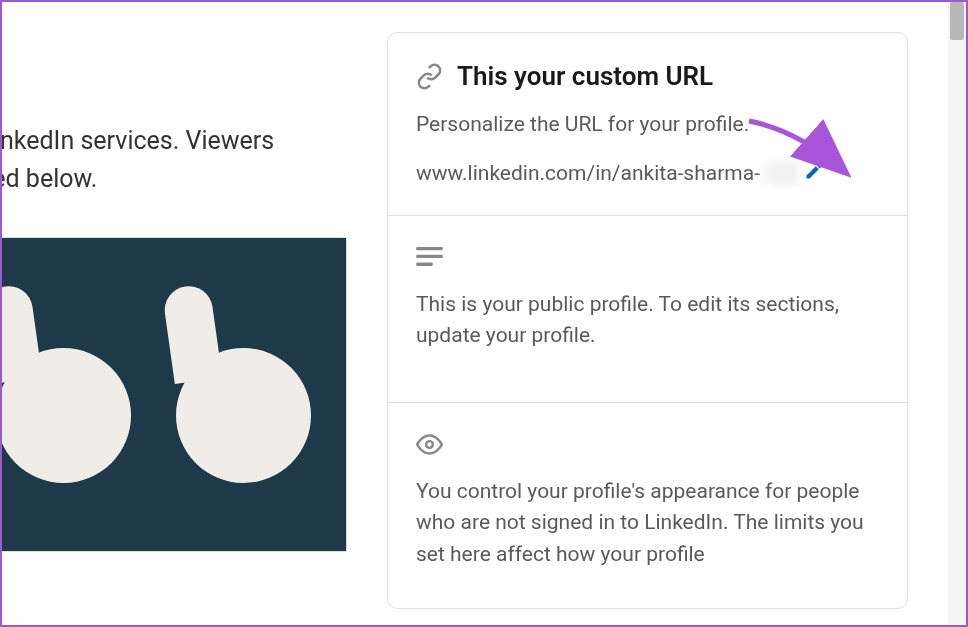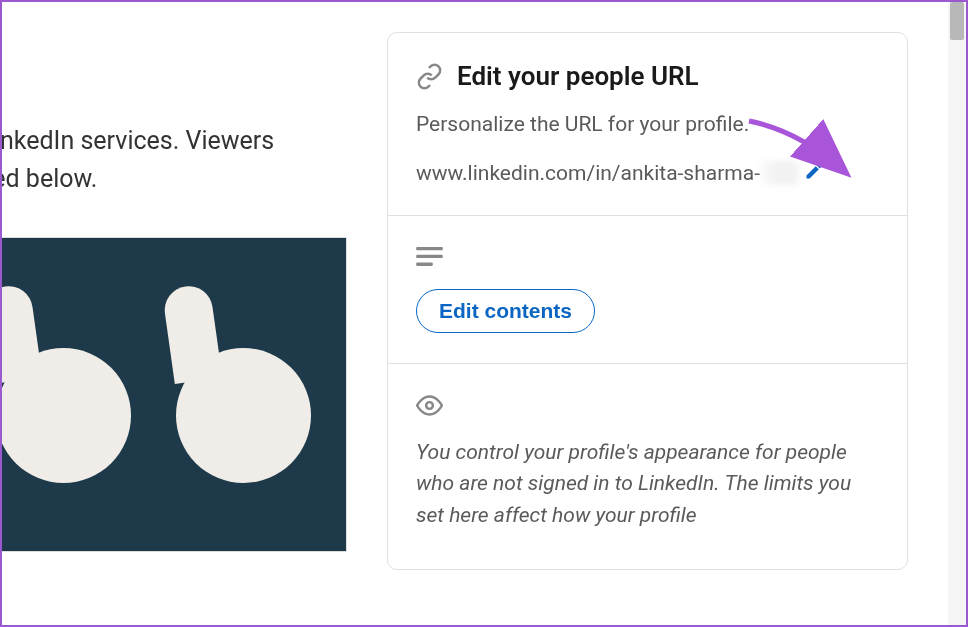--- a/index.html
+++ b/index.html
@@ -167,21 +167,20 @@
       border: 1.5px solid #0a66c2;
       border-radius: 22px;
       color: #0a66c2;
       font-size: 21px;
       font-weight: 600;
       background: #fff;
       cursor: pointer;
     }
     .visibility-section .section-description {
       margin-bottom: 8px;
-      font-style: italic;
     }
   </style>
 </head>
 <body>
 
 <div class="content-wrapper">
   <div class="left-panel">
     <div class="left-text">
       <span>er off-LinkedIn services. Viewers</span><br>
       <span> displayed below.</span>
@@ -202,21 +201,21 @@
     <div class="card">
 
       <div class="card-section">
         <div class="section-header">
           <div class="section-icon">
             <svg width="27" height="27" viewBox="0 0 24 24" fill="none" stroke="#888" stroke-width="2.2">
               <path d="M10 13a5 5 0 0 0 7.07 0l3-3a5 5 0 0 0-7.07-7.07l-1.5 1.5"></path>
               <path d="M14 11a5 5 0 0 0-7.07 0l-3 3a5 5 0 0 0 7.07 7.07l1.5-1.5"></path>
             </svg>
           </div>
-          <h2 class="section-title">Edit your people URL</h2>
+          <h2 class="section-title">This your custom URL</h2>
         </div>
         <p class="section-description">Personalize the URL for your profile.</p>
         <div class="url-row">
           <span class="url-text">www.linkedin.com/in/ankita-sharma-</span>
           <span class="url-blur"></span>
           <span class="edit-pencil">
             <svg width="20" height="20" viewBox="0 0 24 24" fill="#0a66c2">
               <path d="M3 17.25V21h3.75L17.81 9.94l-3.75-3.75L3 17.25zM20.71 7.04a1 1 0 0 0 0-1.41l-2.34-2.34a1 1 0 0 0-1.41 0l-1.83 1.83 3.75 3.75 1.83-1.83z"></path>
             </svg>
           </span>
@@ -236,21 +235,21 @@
       <div class="card-section">
         <div class="section-header">
           <div class="section-icon">
             <svg width="27" height="20" viewBox="0 0 24 18" fill="#888">
               <rect x="0" y="0" width="24" height="3" rx="1"></rect>
               <rect x="0" y="7" width="24" height="3" rx="1"></rect>
               <rect x="0" y="14" width="15" height="3" rx="1"></rect>
             </svg>
           </div>
         </div>
-        <button class="edit-button">Edit contents</button>
+        <p class="section-description">This is your public profile. To edit its sections, update your profile.</p>
       </div>
 
       <div class="card-section visibility-section">
         <div class="section-header">
           <div class="section-icon">
             <svg width="27" height="27" viewBox="0 0 24 24" fill="none" stroke="#888" stroke-width="2.2">
               <path d="M1 12s4-8 11-8 11 8 11 8-4 8-11 8-11-8-11-8z"></path>
               <circle cx="12" cy="12" r="3"></circle>
             </svg>
           </div>

